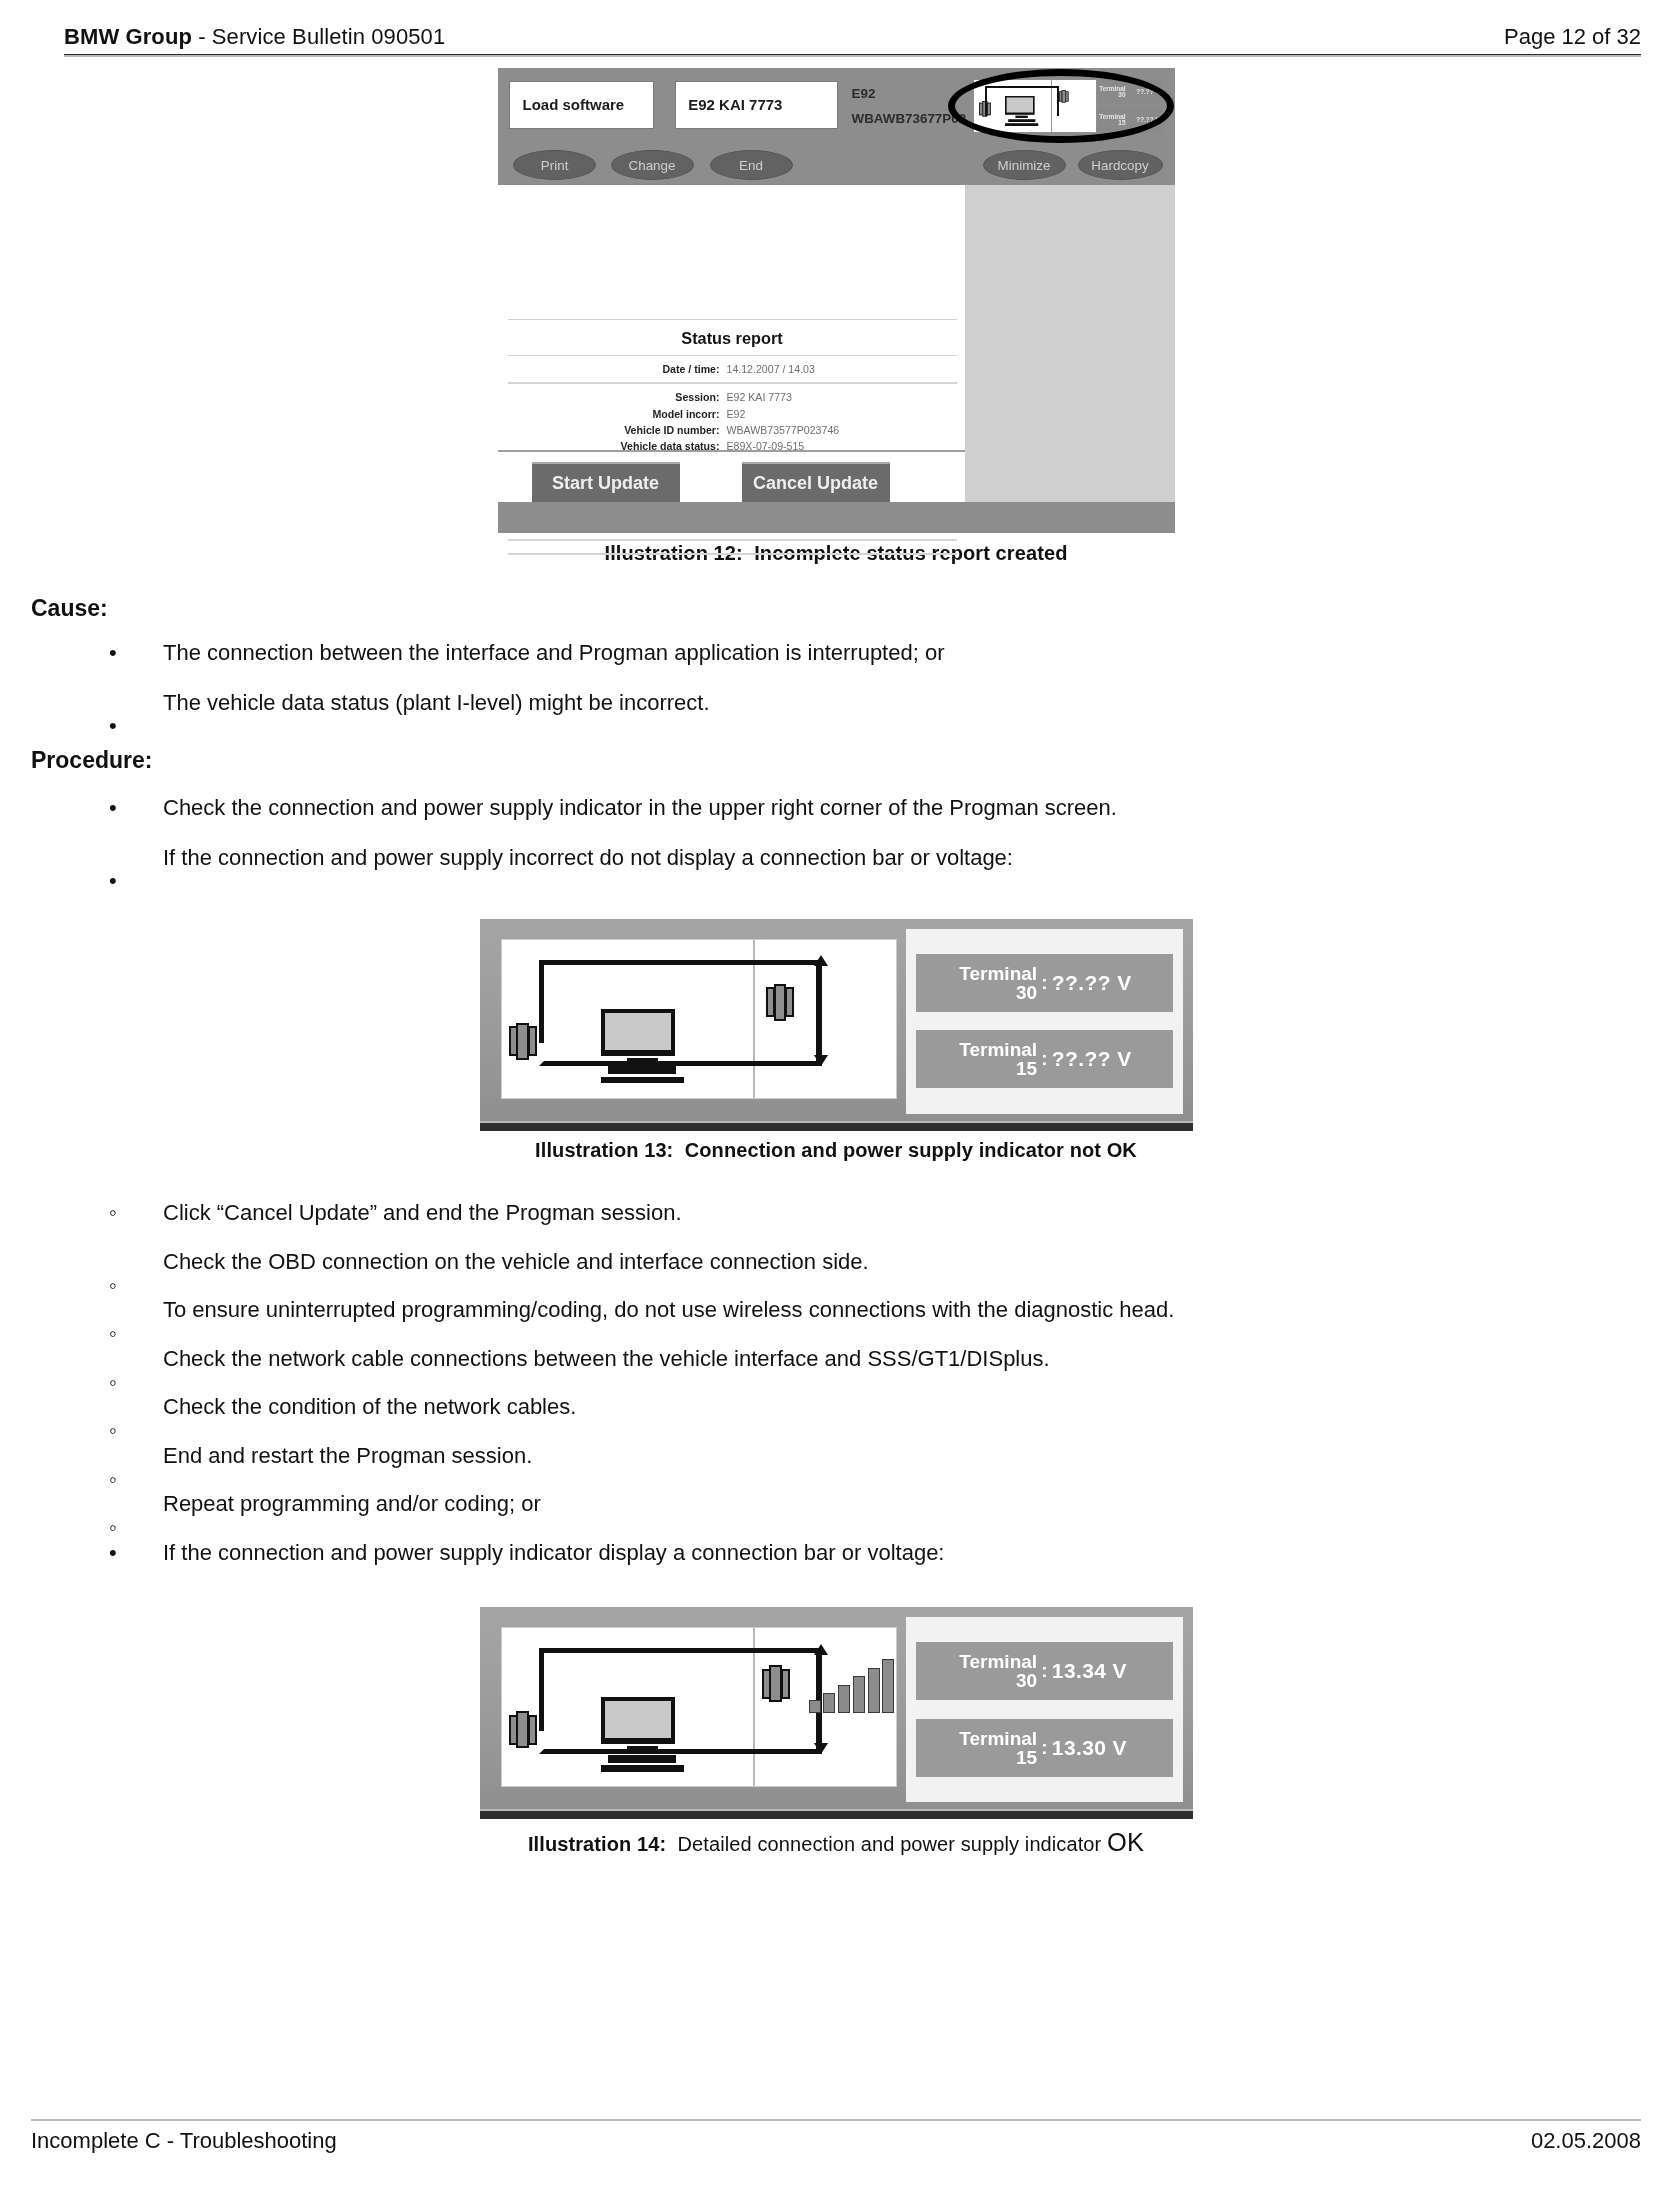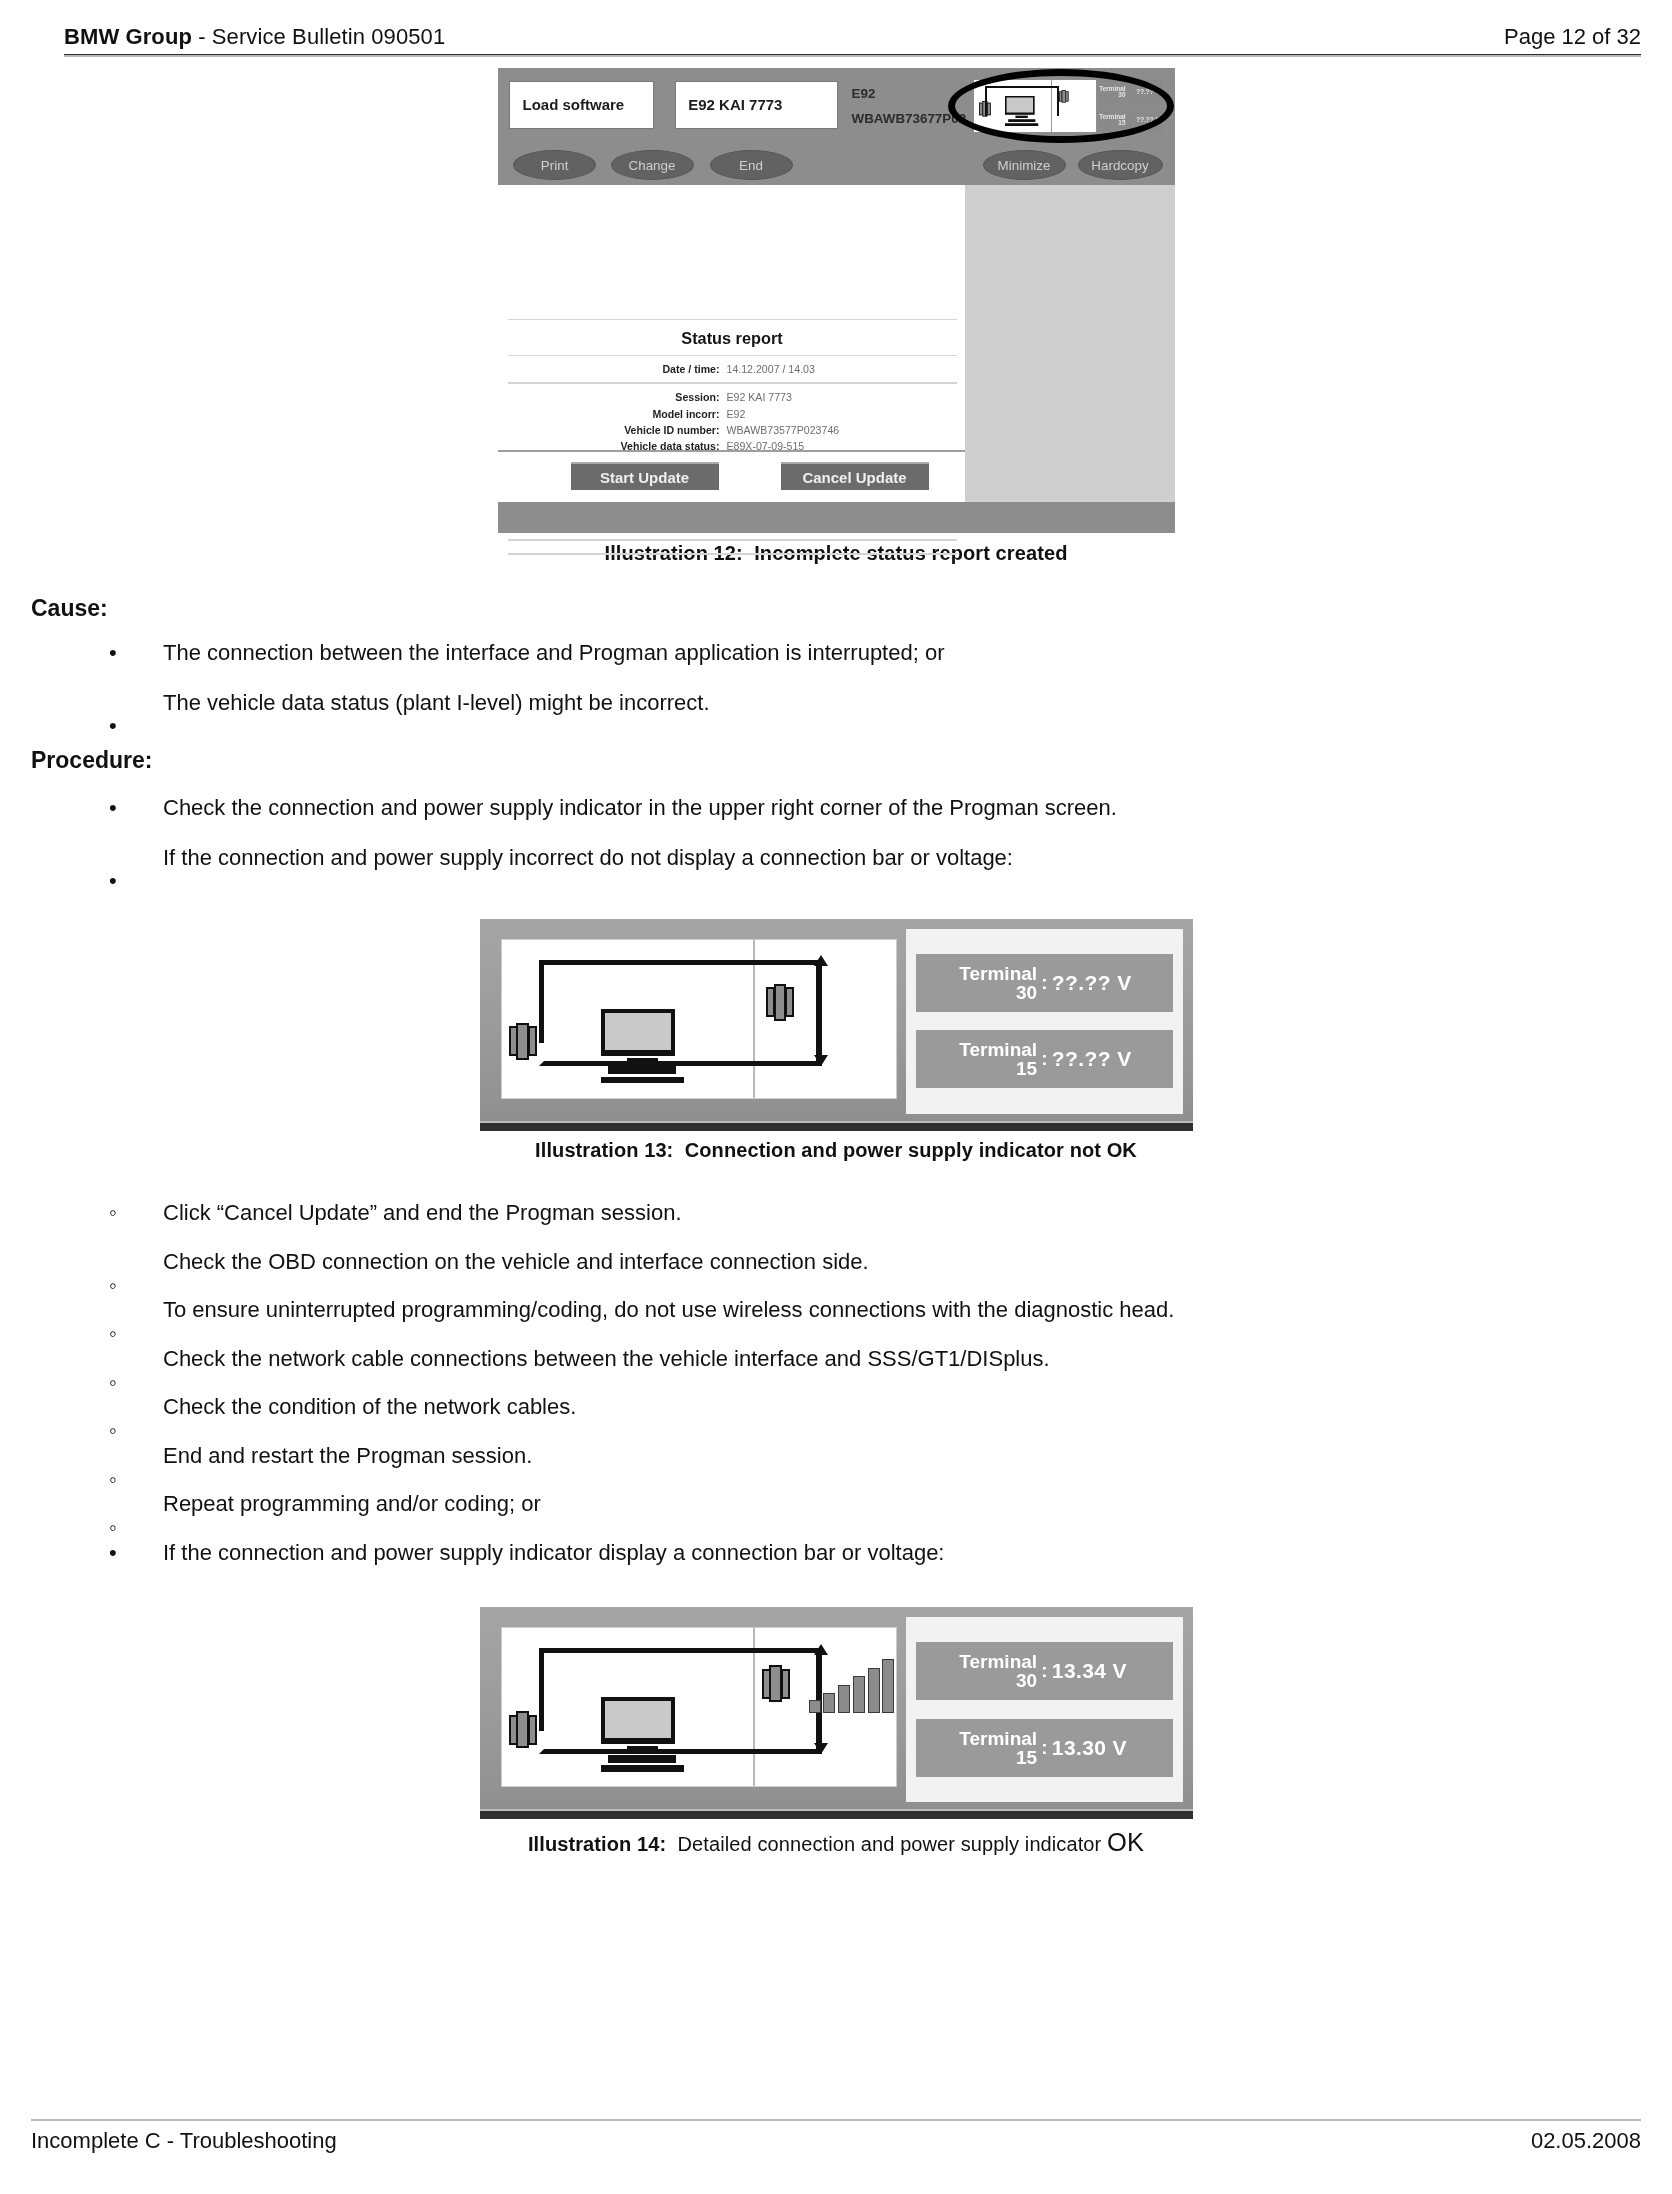--- a/index.html
+++ b/index.html
@@ -239,26 +239,26 @@
   }
   .blank-rules { padding-top: 1.4px; }
   .blank-rules .hrule { margin-bottom: 12.7px; }
 
   .ill12-actionbar {
     position: absolute; left: 0; bottom: 0; width: 467px; height: 52px;
     background: #ffffff;
     border-top: 2.1px solid #9e9e9e;
   }
   .sqbtn {
-    position: absolute; top: 10px; height: 28px;
+    position: absolute; top: 10px; height: 40px;
     background: #6b6b6b;
     border-top: 2.8px solid #a9a9a9;
     color: #efefef;
-    font-size: 15px; font-weight: bold;
-    display: flex; align-items: center; justify-content: center; margin-left: 39px;
+    font-size: 18px; font-weight: bold;
+    display: flex; align-items: center; justify-content: center;
   }
   .b-start  { left: 34px;  width: 148px; }
   .b-cancel { left: 244px; width: 148px; }
 
   .ill12-bottomstrip {
     position: absolute; left: 0; right: 0; bottom: 0; height: 31px;
     background: #8d8d8d;
   }
 
   

